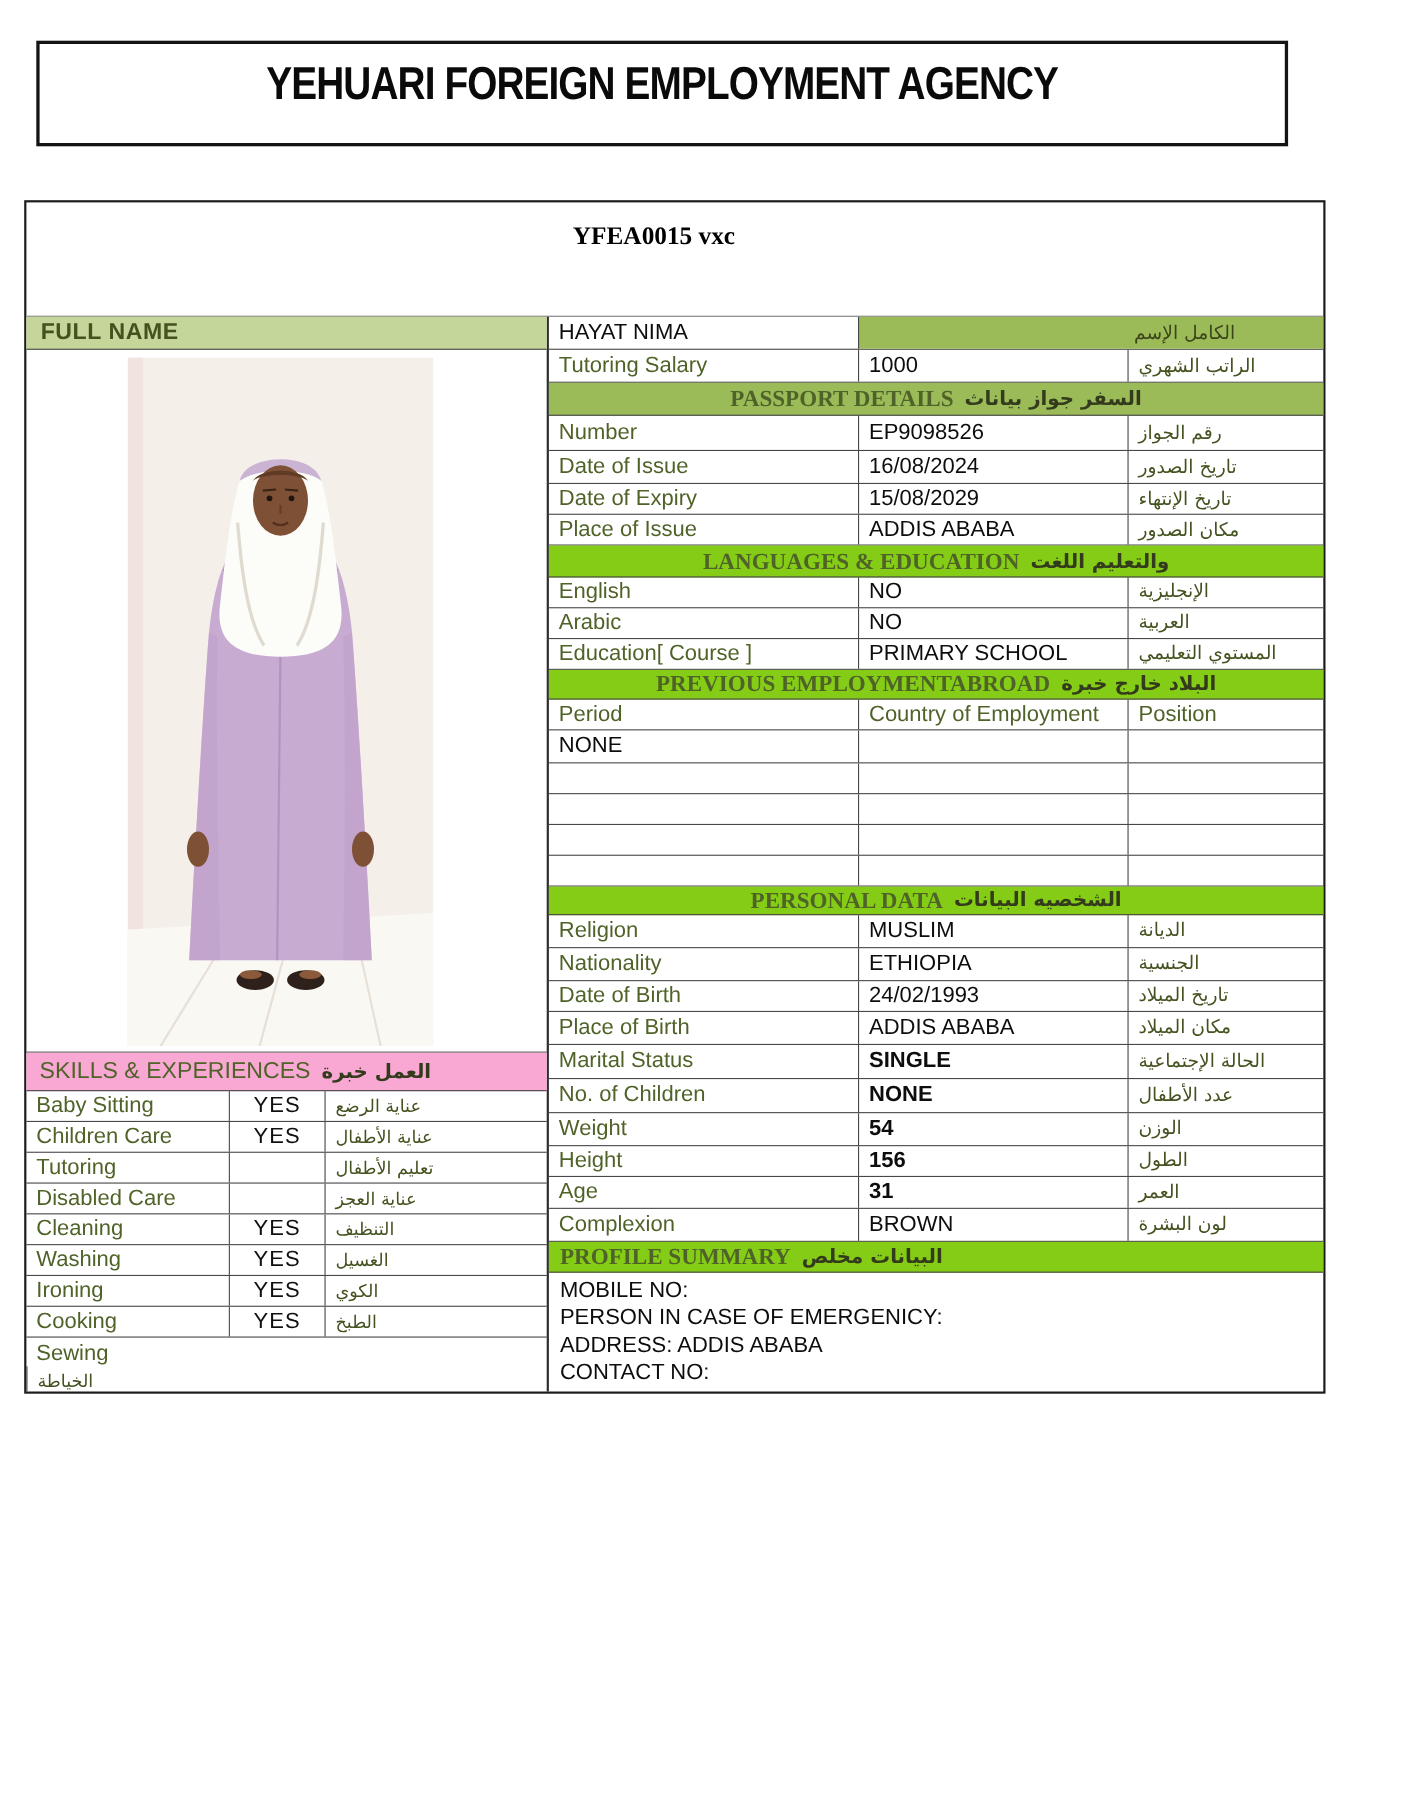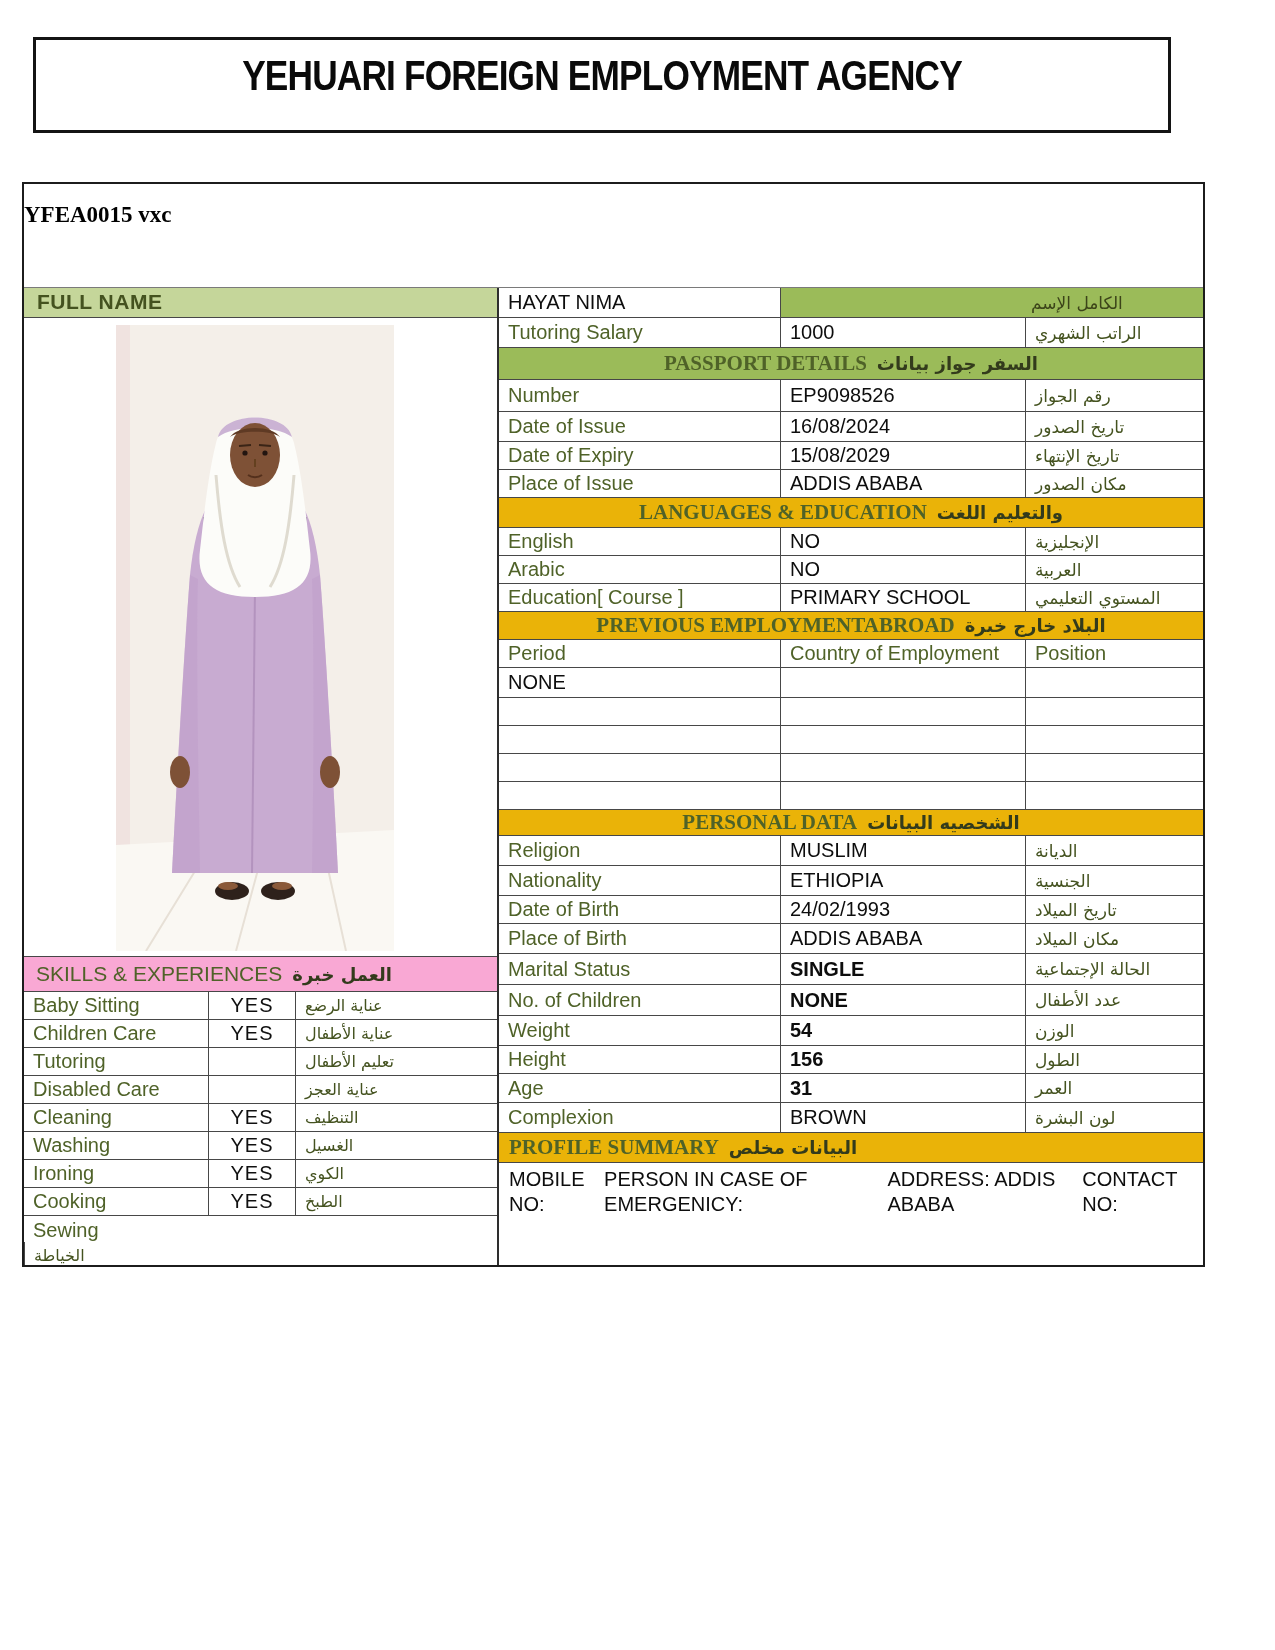--- a/index.html
+++ b/index.html
@@ -19,21 +19,21 @@
     font-family:"Liberation Sans", sans-serif; color:#0a0a0a; white-space:nowrap;
   }
   
   .doc {
     position:absolute; left:22px; top:182px; width:1183px; height:1085px;
     border:2px solid #1c1c1c; box-sizing:border-box;
     display:flex; flex-direction:column; background:#fff;
   }
   .top-strip {
     height:104px; border-bottom:1px solid #7a7a7a; box-sizing:border-box;
-    display:flex; justify-content:flex-start; align-items:flex-start;
+    display:flex; justify-content:center; align-items:flex-start;
     padding:18px 38px 0 0;
   }
   .ref-code { font-family:"Liberation Serif", serif; font-weight:bold; font-size:23px; color:#000; }
 
   .body-grid { flex:1; display:flex; min-height:0; }
   .left-pane  { width:475px; border-right:2px solid #2e2e2e; box-sizing:border-box; display:flex; flex-direction:column; }
   .right-pane { flex:1; display:flex; flex-direction:column; min-width:0; }
 
   .r { display:flex; border-bottom:1px solid #474747; box-sizing:border-box; flex:none; }
   .r.last { border-bottom:none;flex-direction:column; }
@@ -41,21 +41,21 @@
 
   
   .lab { width:281px; color:#4f6228; font-size:20px; }
   .val { width:245px; border-left:1px solid #474747; color:#0d0d0d; font-size:20px; }
   .arb { flex:1; border-left:1px solid #474747; color:#44521f; font-size:17px;
          font-family:"DejaVu Sans","Liberation Sans",sans-serif; }
   .bold { font-weight:bold; }
 
   
   .sec {
-    background:#eab308; display:flex; align-items:center; justify-content:center;
+    background:#84cc16; display:flex; align-items:center; justify-content:center;
     gap:10px; border-bottom:1px solid #474747; box-sizing:border-box;
     font-family:"Liberation Serif", serif; font-weight:bold; font-size:21px; color:#4f6228;
   }
   .sec .ar-part { font-family:"DejaVu Sans","Liberation Sans",sans-serif; font-size:18px; color:#333b1c; font-weight:bold; }
   .sec.dark { background:#9bbb59; }
   .sec.left-align { justify-content:flex-start; padding-left:10px; }
 
   
   .fn-label {
     height:30px; background:#c5d69a; border-bottom:1px solid #474747; box-sizing:border-box;
@@ -78,21 +78,21 @@
   .sk-header .ar-part { font-family:"DejaVu Sans","Liberation Sans",sans-serif; font-weight:bold; font-size:18px; color:#333b1c; }
   .sk-lab { width:184px; color:#4f6228; font-size:20px; }
   .sk-val { width:87px; border-left:1px solid #474747; justify-content:center; color:#101010; font-size:20px; letter-spacing:1px; }
   .sk-arb { flex:1; border-left:1px solid #474747; color:#44521f; font-size:16px;
             font-family:"DejaVu Sans","Liberation Sans",sans-serif; }
 
   
   .col-head { color:#4f6228; font-size:20px; }
 
   
-  .summary-block { flex:1; display:flex; flex-direction:row; align-items:flex-start;
+  .summary-block { flex:1; display:flex; flex-direction:column; align-items:flex-start;
                    padding:4px 10px; box-sizing:border-box; border-bottom:none; }
   .summary-line { font-size:20px; line-height:25px; color:#0d0d0d; }
 </style>
 </head>
 <body>
 
 <div class="page">
 
   <div class="title-box">
     <span class="title-text">YEHUARI FOREIGN EMPLOYMENT AGENCY</span>

